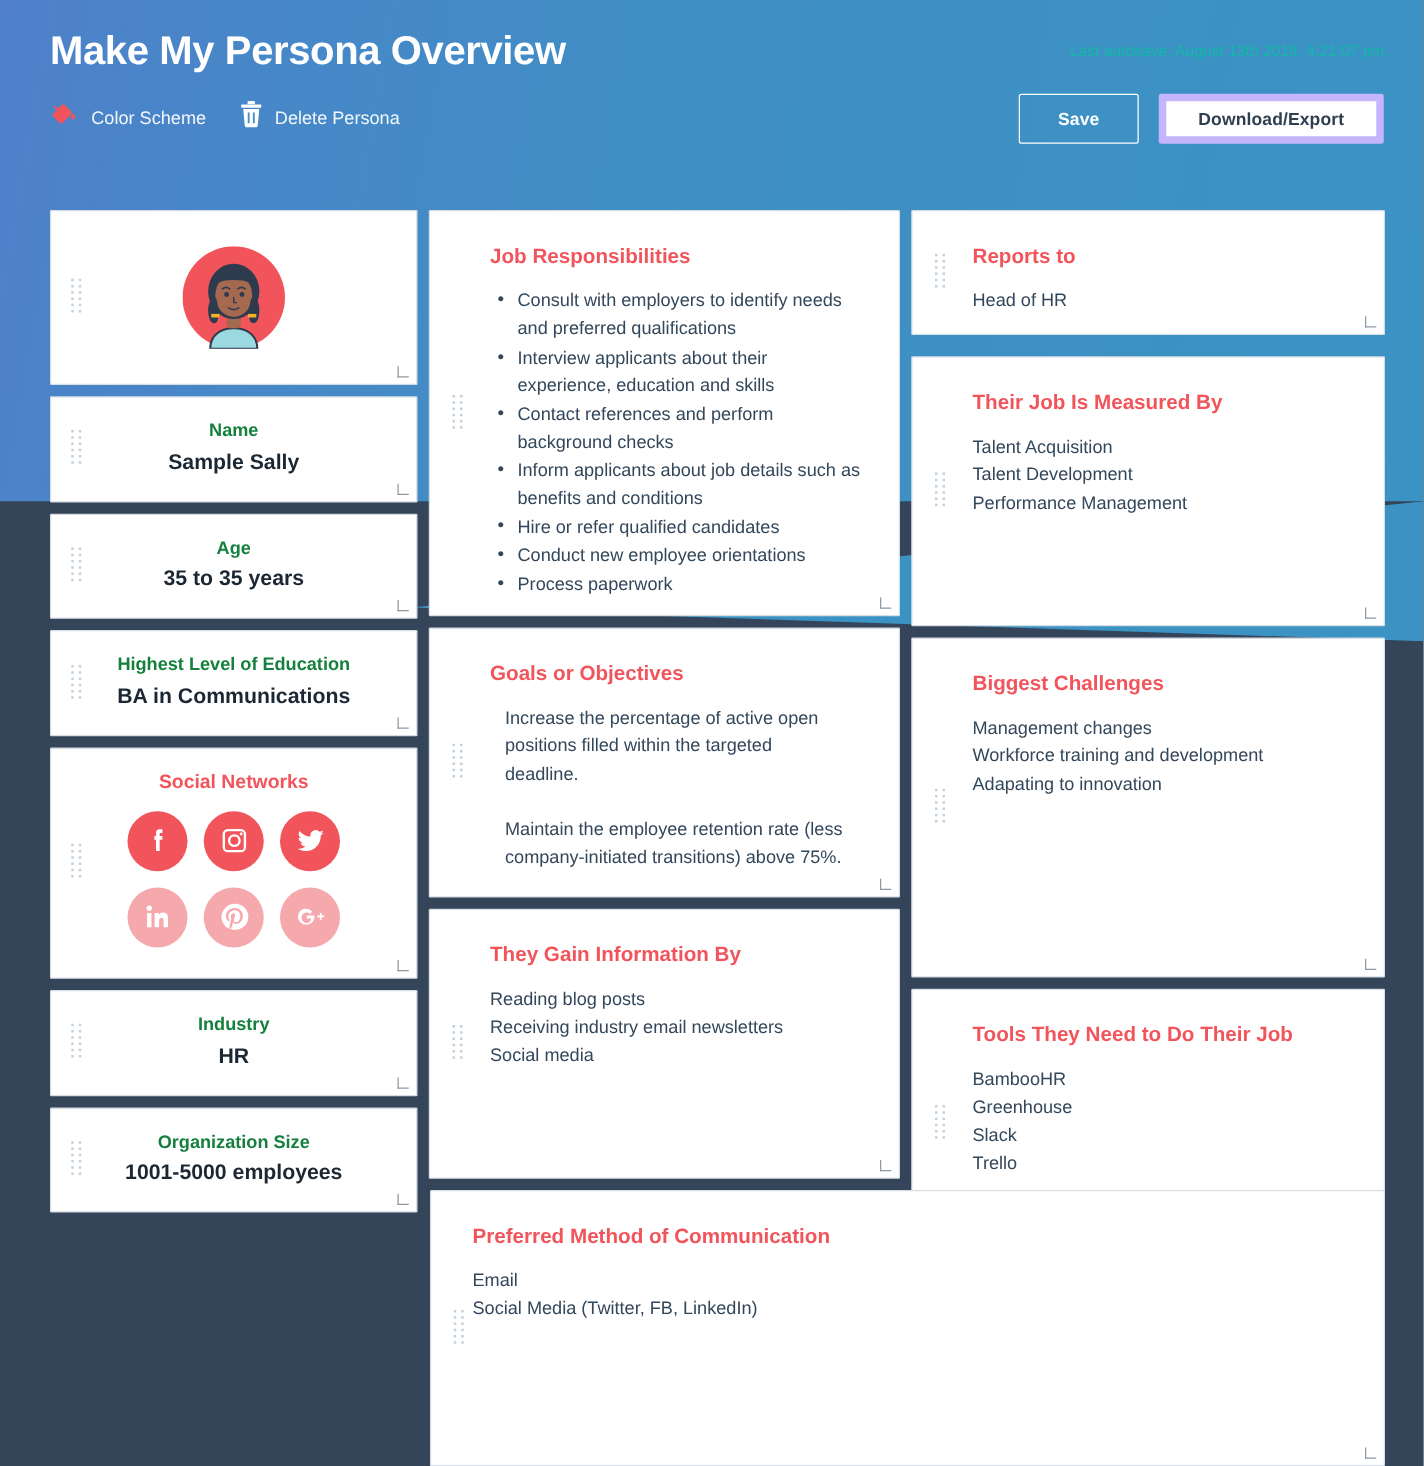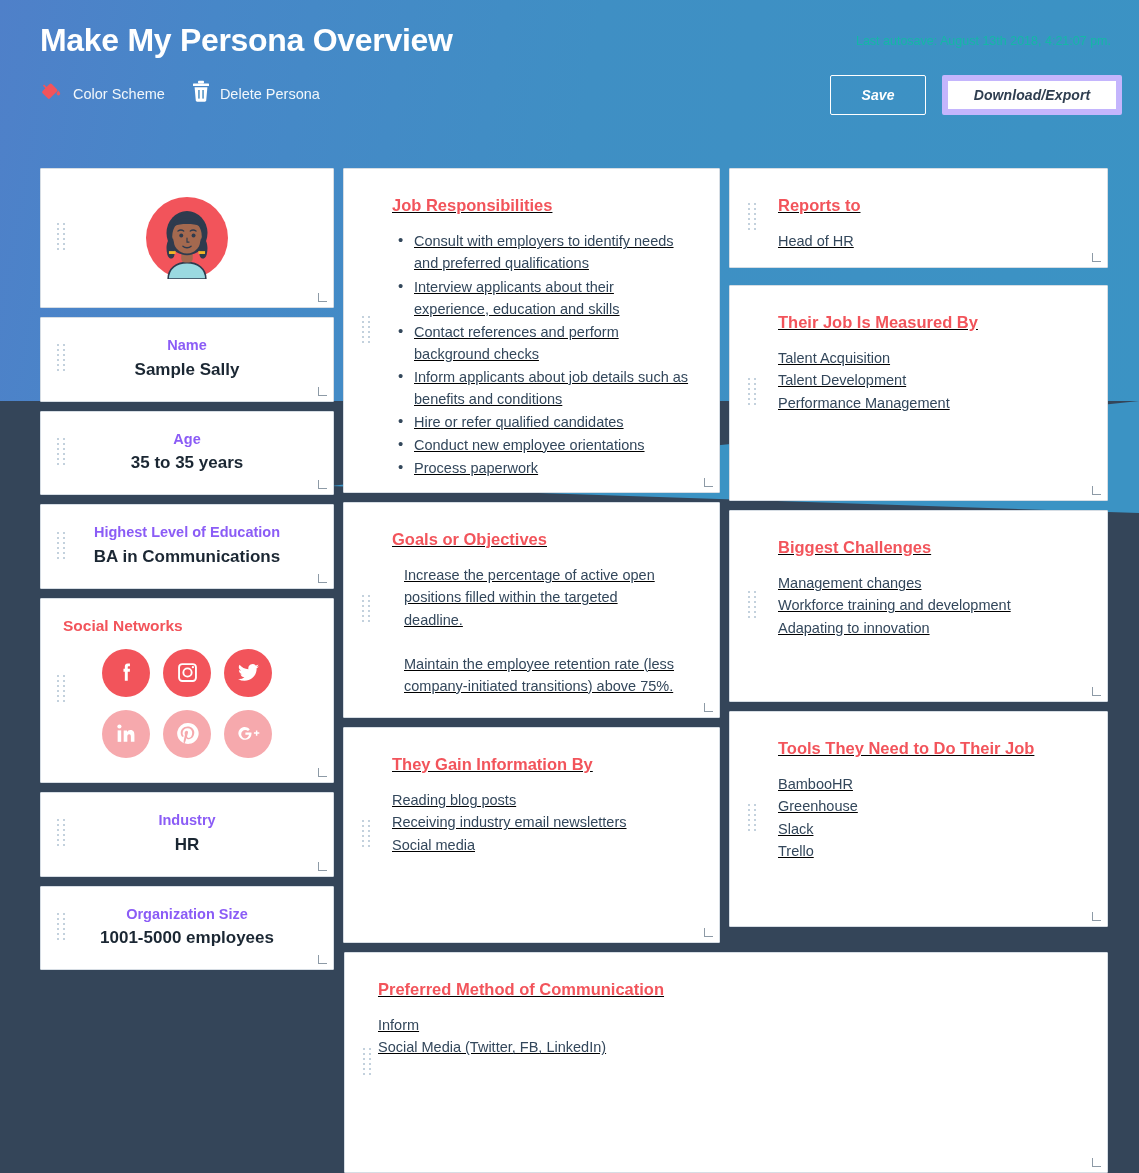--- a/index.html
+++ b/index.html
@@ -68,24 +68,23 @@
     gap: 9px;
     cursor: pointer;
   }
   .hdr-action-label {
     font-size: 14.5px;
     color: #f2f7fb;
   }
 
   .header-buttons {
     position: absolute;
-    right: 17px; top: 75px;
+    right: 32px; top: 75px;
     display: flex;
     gap: 16px;
-    font-style: italic;
   }
   .btn {
     height: 40px;
     min-width: 96px;
     padding: 0 22px;
     font-size: 14px;
     font-weight: bold;
     border-radius: 2px;
     display: flex;
     align-items: center;
@@ -165,32 +164,32 @@
   .card-avatar { height: 140px; display: flex; align-items: center; justify-content: center; }
   .avatar-wrap { width: 82px; height: 82px; }
 
   .field-card {
     padding: 18px 22px 20px 22px;
     text-align: center;
   }
   .field-label {
     font-size: 14.5px;
     font-weight: bold;
-    color: #8b5cf6;
+    color: #15803d;
     margin-bottom: 3px;
     line-height: 1.35;
   }
   .field-value {
     font-size: 17px;
     font-weight: bold;
     color: #1b2733;
     line-height: 1.3;
   }
 
-  .card-social { padding: 18px 22px 24px 22px; }
+  .card-social { padding: 18px 22px 24px 22px; text-align: center; }
   .social-title {
     font-size: 15.5px;
     font-weight: bold;
     color: #f2545b;
     margin-bottom: 14px;
   }
   .social-grid {
     display: grid;
     grid-template-columns: repeat(3, 48px);
     gap: 13px 13px;
@@ -200,21 +199,21 @@
     width: 48px; height: 48px;
     border-radius: 50%;
     background: #f2545b;
     display: flex; align-items: center; justify-content: center;
     cursor: pointer;
   }
   .social-btn.off { background: #f6a9ad; }
   .social-btn svg { width: 25px; height: 25px; fill: #ffffff; }
 
   
-  .content-card { padding: 26px 30px 22px 48px; text-decoration: underline; }
+  .content-card { padding: 26px 30px 22px 48px; }
   .content-card .drag-handle { left: 18px; }
   .card-title {
     font-size: 16.5px;
     font-weight: bold;
     color: #f2545b;
     margin-bottom: 14px;
     line-height: 1.3;
   }
   .card-body { font-size: 14.5px; color: #33475b; line-height: 1.52; }
   .card-body ul { list-style: none; }
@@ -613,21 +612,21 @@
         </span>
         <div class="card-title">Their Job Is Measured By</div>
         <div class="card-body">
           <div class="line">Talent Acquisition</div>
           <div class="line">Talent Development</div>
           <div class="line">Performance Management</div>
         </div>
         <span class="resize-handle"></span>
       </div>
 
-      <div class="card content-card" style="height:192px">
+      <div class="card content-card" style="height:272px">
         <span class="drag-handle">
           <i></i>
             <i></i>
             <i></i>
             <i></i>
             <i></i>
             <i></i>
             <i></i>
             <i></i>
             <i></i>
@@ -681,19 +680,19 @@
         <i></i>
         <i></i>
         <i></i>
         <i></i>
         <i></i>
         <i></i>
         <i></i>
     </span>
     <div class="card-title">Preferred Method of Communication</div>
     <div class="card-body">
-      <div class="line">Inform</div>
+      <div class="line">Email</div>
       <div class="line">Social Media (Twitter, FB, LinkedIn)</div>
     </div>
     <span class="resize-handle"></span>
   </div>
 
 </div>
 
 </body></html>

